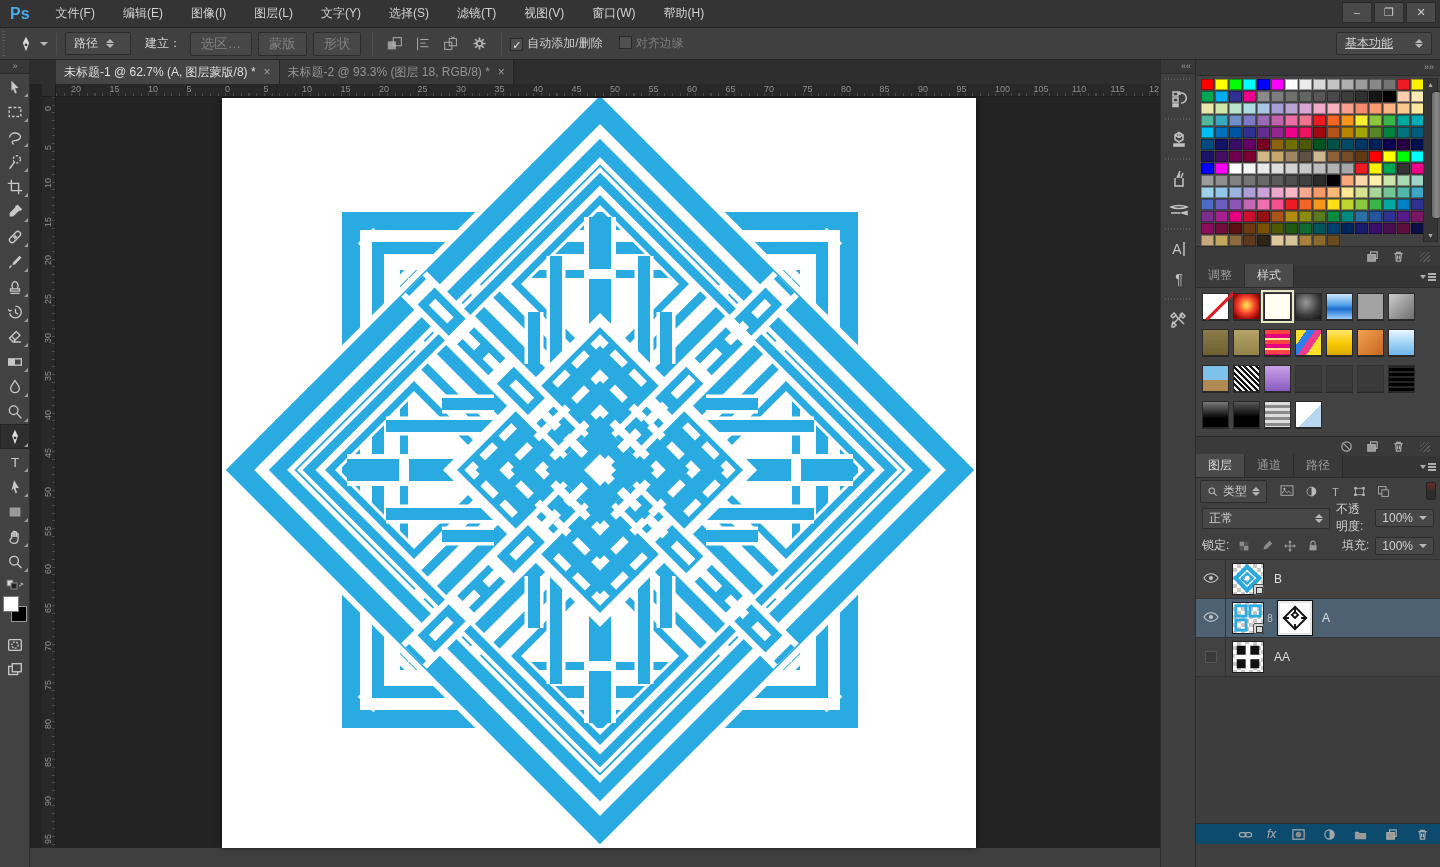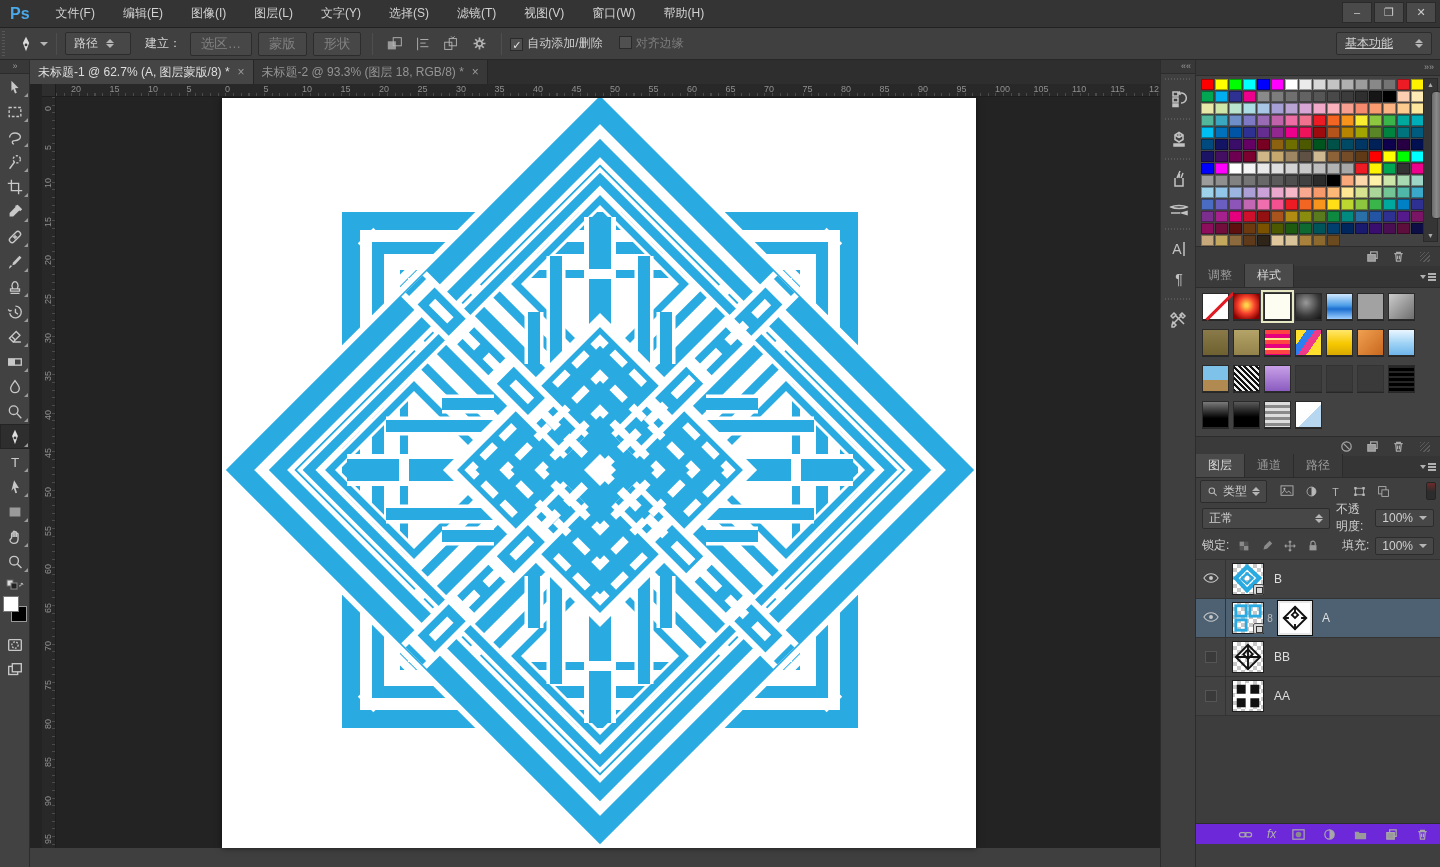--- a/index.html
+++ b/index.html
@@ -30,21 +30,21 @@
   .tool{width:30px;height:25px;display:flex;align-items:center;justify-content:center;position:relative;}
   .tool.selected{background:#2e2e2e;box-shadow:inset 0 0 0 1px #242424;}
   .tool svg{width:18px;height:18px;stroke:#c8c8c8;fill:none;stroke-width:1.5;}
   .tool .tri{position:absolute;right:2px;bottom:2px;width:0;height:0;border-left:4px solid transparent;border-bottom:4px solid #9a9a9a;}
   #fgbg{position:relative;width:30px;height:40px;}
   #fg{position:absolute;left:3px;top:4px;width:16px;height:16px;background:#fff;border:1px solid #777;z-index:2;}
   #bg{position:absolute;left:11px;top:14px;width:16px;height:16px;background:#000;border:1px solid #999;}
   
   #tabbar{left:30px;top:60px;width:1130px;height:24px;background:#2e2e2e;display:flex;align-items:flex-end;}
   .doc-tab{height:24px;display:flex;align-items:center;padding:0 8px;font-size:12px;border-right:1px solid #252525;gap:8px;white-space:nowrap;}
-  .doc-tab.active{background:#454545;color:#dedede;}
+  .doc-tab.active{background:#454545;color:#dedede;margin-left:26px;}
   .doc-tab.inactive{background:#383838;color:#949494;}
   .tab-close{color:#9a9a9a;font-size:12px;}
   #hruler{left:56px;top:84px;width:1104px;height:13px;background:#282828;border-bottom:1px solid #1d1d1d;overflow:hidden;background-image:repeating-linear-gradient(90deg,#4a4a4a 0,#4a4a4a 1px,transparent 1px,transparent 7.7px);background-position:0 9px;background-size:100% 4px;background-repeat:repeat-x;}
   #vruler{left:42px;top:97px;width:14px;height:751px;background:#282828;border-right:1px solid #1d1d1d;overflow:hidden;background-image:repeating-linear-gradient(180deg,#4a4a4a 0,#4a4a4a 1px,transparent 1px,transparent 7.7px);background-position:10px 0;background-size:4px 100%;background-repeat:repeat-y;}
   #rcorner{left:42px;top:84px;width:14px;height:13px;background:#2e2e2e;border-right:1px solid #1d1d1d;border-bottom:1px solid #1d1d1d;}
   .hlab{position:absolute;top:0;font-size:9px;color:#8f8f8f;}
   .vlab{position:absolute;left:1px;font-size:9px;color:#8f8f8f;transform:rotate(-90deg);transform-origin:left top;}
   #pasteboard{left:30px;top:84px;width:1130px;height:764px;background:#232323;}
   #canvas{position:absolute;left:192px;top:14px;width:754px;height:750px;background:#fff;box-shadow:0 0 6px rgba(0,0,0,.6);}
   #canvas svg{display:block;width:754px;height:750px;}
@@ -109,21 +109,21 @@
   .checker{background-color:#fff;background-image:linear-gradient(45deg,#c8c8c8 25%,transparent 25%,transparent 75%,#c8c8c8 75%),linear-gradient(45deg,#c8c8c8 25%,transparent 25%,transparent 75%,#c8c8c8 75%);background-size:8px 8px;background-position:0 0,4px 4px;}
   .thumb svg{position:absolute;left:0;top:0;width:100%;height:100%;}
   .vbadge{position:absolute;right:-1px;bottom:-1px;width:11px;height:11px;background:#d8d8d8;border:1px solid #555;border-radius:2px;}
   .vbadge:after{content:"";position:absolute;left:2px;top:2px;width:5px;height:5px;border:1px solid #333;}
   .masklink{width:12px;text-align:center;color:#bbb;font-size:10px;}
   .maskthumb{width:34px;height:34px;border:2px solid #e8e8e8;outline:1px solid #111;position:relative;background:#fff;margin-left:2px;}
   .maskthumb svg{position:absolute;left:0;top:0;width:100%;height:100%;}
   .layer-name{margin-left:10px;font-size:12px;color:#dedede;}
   .layer-lock{margin-left:auto;margin-right:10px;}
   .layer-lock svg{width:12px;height:13px;stroke:#b5b5b5;fill:none;stroke-width:1.3;}
-  #layers-botbar{height:21px;background:#6d28d9;border-top:1px solid #2c2c2c;display:flex;align-items:center;gap:13px;padding-left:40px;}
+  #layers-botbar{height:21px;background:#0c4a6e;border-top:1px solid #2c2c2c;display:flex;align-items:center;gap:13px;padding-left:40px;}
   #layers-botbar .pb-icon{width:18px;}
   .fxtxt{font-style:italic;color:#b0b0b0;font-size:12px;}
 </style>
 </head>
 <body>
 
 <div id="app">
 
   <div id="menubar" class="abs">
     <span id="pslogo">Ps</span>
@@ -1065,35 +1065,20 @@
             </svg>
           </div>
           <span class="layer-name">A</span>
         </div>
         <div class="layer-row">
           <div class="eye-well">
             <span class="hidden-well"></span>
           </div>
           <div class="thumb checker">
             <svg viewBox="0 0 32 32">
-              <g fill="none" stroke="#111" stroke-width="2">
-                <path d="M16 3L29 16 16 29 3 16z"></path>
-                <path d="M16 8l5 5-5 5-5-5z"></path>
-                <path d="M16 3v26M3 16h26"></path>
-              </g>
-            </svg>
-          </div>
-          <span class="layer-name">BB</span>
-        </div>
-        <div class="layer-row">
-          <div class="eye-well">
-            <span class="hidden-well"></span>
-          </div>
-          <div class="thumb checker">
-            <svg viewBox="0 0 32 32">
               <rect x="4" y="4" width="24" height="24" fill="#111"></rect>
               <path d="M16 2v28M2 16h28" stroke="#fff" stroke-width="5"></path>
             </svg>
           </div>
           <span class="layer-name">AA</span>
         </div>
       </div>
     <div id="layers-botbar">
       <span class="pb-icon">
           <svg viewBox="0 0 16 16">

